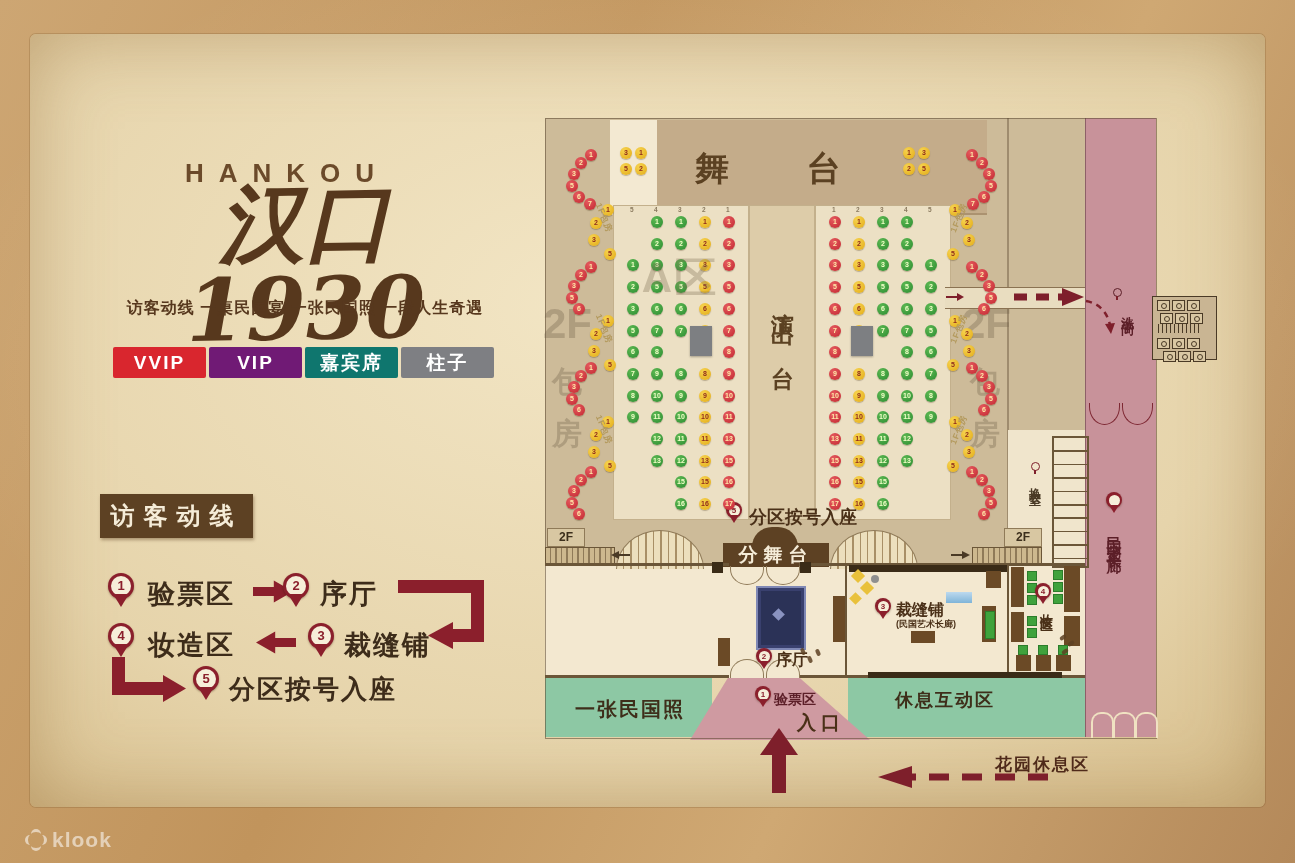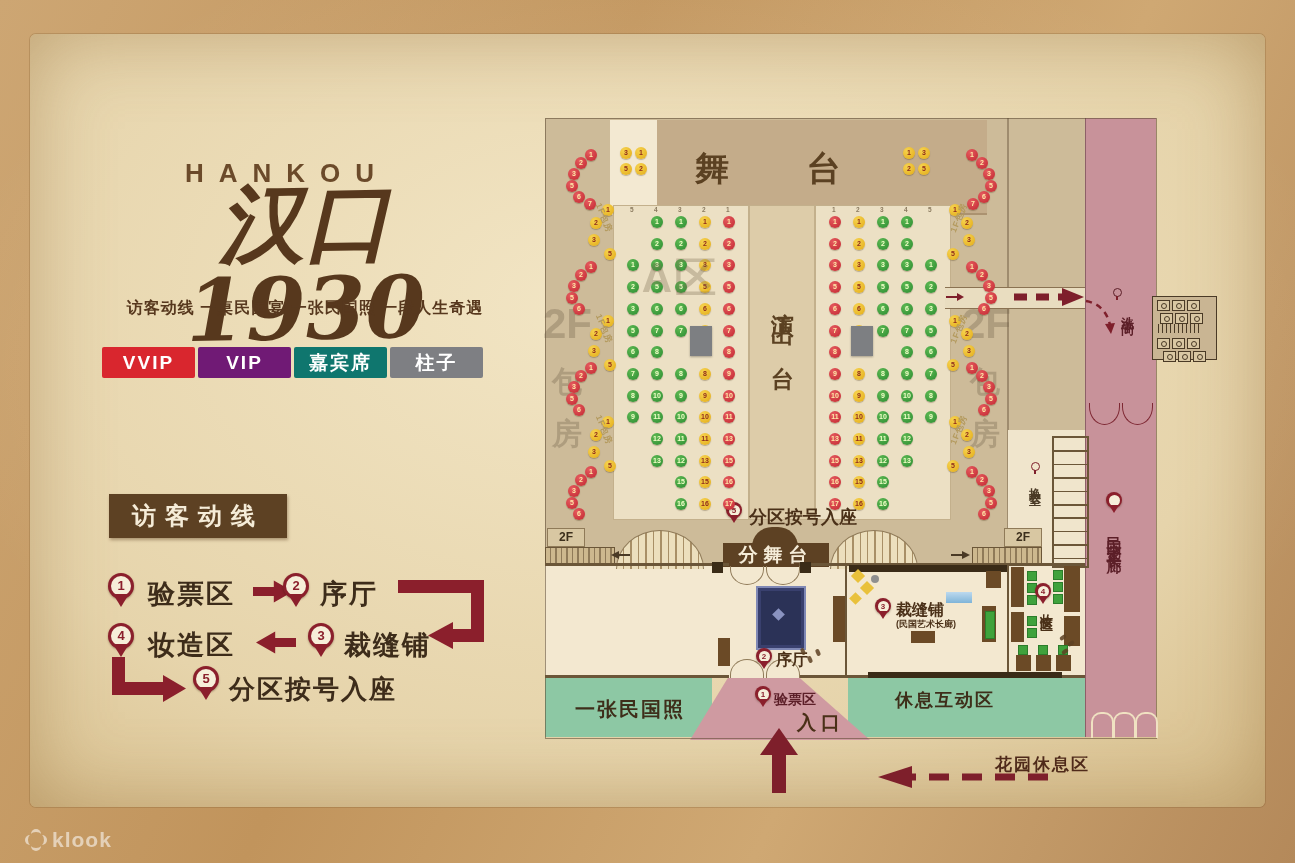--- a/index.html
+++ b/index.html
@@ -85,28 +85,28 @@
 </style>
 </head>
 <body>
 
 <div class="card"></div>
 
 <div class="abs hankou" style="left:185px;top:158px;width:230px">HANKOU</div>
 <div class="abs script" style="left:105px;top:180px;width:400px">汉口1930</div>
 <div class="abs tagline" style="left:115px;top:298px;width:380px">访客动线 一桌民国宴 一张民国照 一段人生奇遇</div>
 
-<div class="abs legend" style="left:102px;top:347px">
+<div class="abs legend" style="left:113px;top:347px">
   <div class="chip" style="background:#d9262e">VVIP</div>
   <div class="chip" style="background:#701a75">VIP</div>
   <div class="chip" style="background:#0f766e">嘉宾席</div>
   <div class="chip" style="background:#7e7f83">柱子</div>
 </div>
 
-<div class="abs flow-title" style="left:109px;top:494px;width:178px;height:44px">访客动线</div>
+<div class="abs flow-title" style="left:100px;top:494px;width:153px;height:44px">访客动线</div>
 
 <div class="pin" style="left:108px;top:573px">
     <span class="pn">1</span>
   </div>
 <div class="abs flabel" style="left:148px;top:576px">验票区</div>
 <div class="abs barrow r" style="left:253px;top:579px;width:40px;height:25px"></div>
 <div class="pin" style="left:283px;top:573px">
     <span class="pn">2</span>
   </div>
 <div class="abs flabel" style="left:320px;top:576px">序厅</div>

